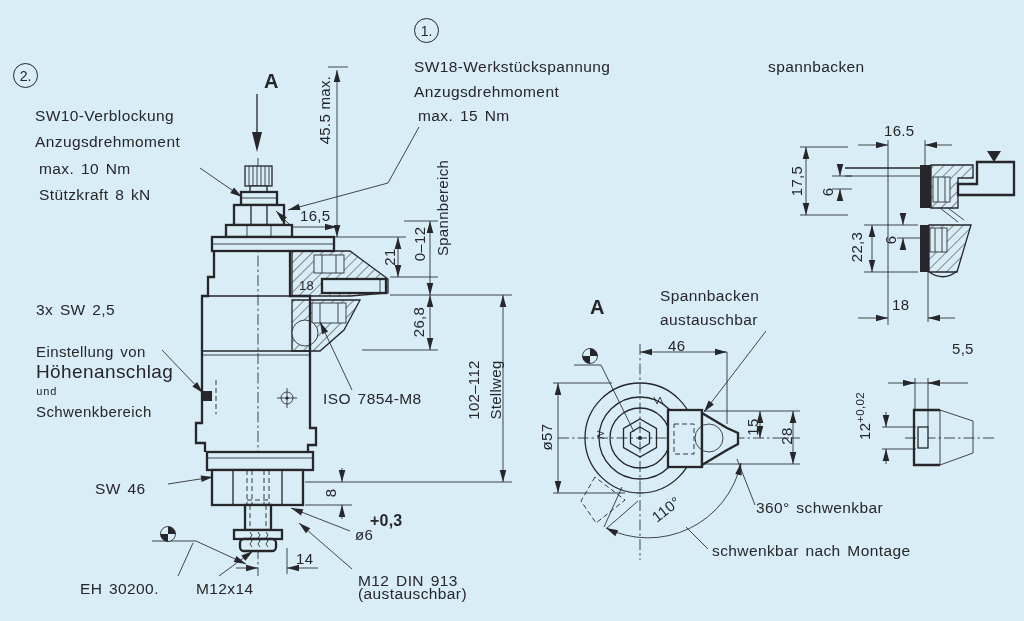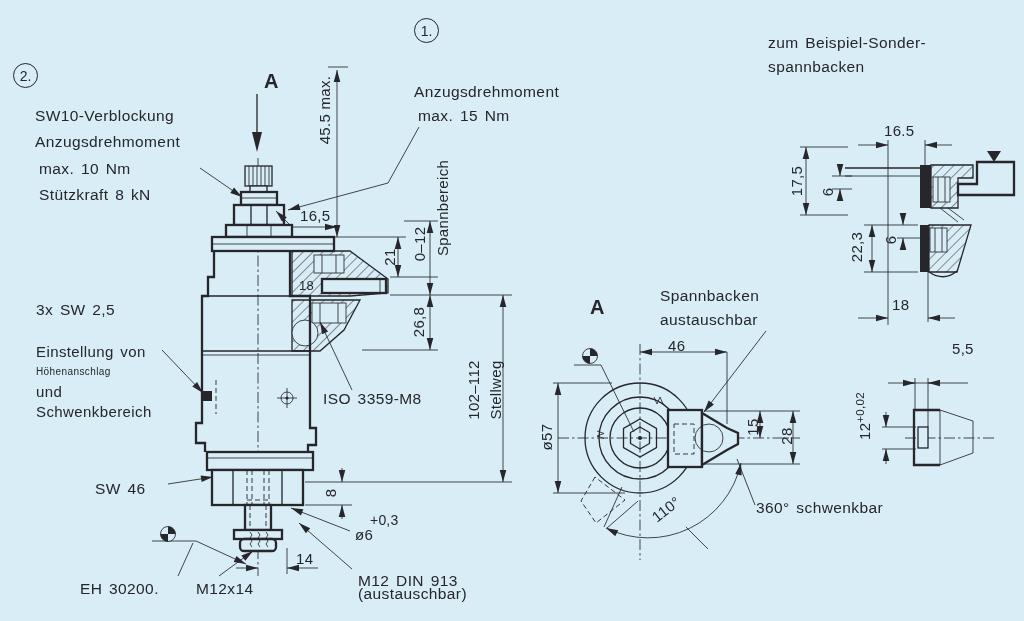--- a/index.html
+++ b/index.html
@@ -13,21 +13,21 @@
   .cl{stroke-dasharray:11 3 2.5 3;}
   .hd{stroke:currentColor;stroke-width:0.9;fill:none;stroke-dasharray:5 3;}
   .f{fill:currentColor;stroke:none;}
   .paper{fill:var(--bg);}
   .h{fill:url(#hx);}
   .lbl{position:absolute;font-size:15.5px;line-height:20px;white-space:nowrap;letter-spacing:.4px;word-spacing:2px;}
   .dim{position:absolute;font-size:15px;white-space:nowrap;letter-spacing:.3px;}
   .big{position:absolute;font-size:20px;font-weight:bold;white-space:nowrap;}
   .v{transform:translate(-50%,-50%) rotate(-90deg);}
   .r38{transform:translate(-50%,-50%) rotate(-38deg);}
-  .sup{position:absolute;font-size:14px;white-space:nowrap;letter-spacing:.2px;}
+  .sup{position:absolute;font-size:16px;white-space:nowrap;letter-spacing:.2px;font-weight:bold;}
   .cnum{position:absolute;width:23px;height:23px;border:1.4px solid var(--ink);border-radius:50%;
         font-size:14px;display:flex;align-items:center;justify-content:center;}
 </style>
 </head>
 <body>
 
 <div id="canvas">
 
 <svg id="linework" width="1024" height="621" viewBox="0 0 1024 621">
   <defs>
@@ -213,51 +213,52 @@
     <path class="t" d="M888,383 H968"></path>
     <path class="t" d="M903,383 H915" marker-end="url(#ae)"></path>
     <path class="t" d="M940,383 H928" marker-end="url(#ae)"></path>
     <path class="t" d="M882,427 H916 M882,449 H916"></path>
     <path class="t" d="M886,412 V427" marker-end="url(#ae)"></path>
     <path class="t" d="M886,464 V449" marker-end="url(#ae)"></path>
   </g>
 </svg>
 
 <div class="cnum" style="left:414px;top:18px;">1.</div>
+<div class="lbl" style="left:414px;top:57px;">SW18-Werkstückspannung</div>
 <div class="lbl" style="left:414px;top:82px;">Anzugsdrehmoment</div>
 <div class="lbl" style="left:418px;top:106px;">max. 15 Nm</div>
 
 <div class="cnum" style="left:13px;top:63px;">2.</div>
 <div class="lbl" style="left:35px;top:106px;">SW10-Verblockung</div>
 <div class="lbl" style="left:35px;top:132px;">Anzugsdrehmoment</div>
 <div class="lbl" style="left:39px;top:159px;">max. 10 Nm</div>
 <div class="lbl" style="left:39px;top:185px;">Stützkraft 8 kN</div>
 
-<div class="lbl" style="left:768px;top:33px;">zum Beispiel-Sonder-</div>
 <div class="lbl" style="left:768px;top:57px;">spannbacken</div>
 
 <div class="lbl" style="left:36px;top:300px;">3x SW 2,5</div>
 <div class="lbl" style="left:36px;top:342px;font-size:15px;line-height:20px;">Einstellung von</div>
-<div class="lbl" style="left:36px;top:362px;font-size:10px;line-height:20px;">Höhenanschlag</div>
-<div class="lbl" style="left:36px;top:382px;font-size:15px;line-height:20px;">und</div>
+<div class="lbl" style="left:36px;top:362px;font-size:19px;line-height:20px;">Höhenanschlag</div>
+<div class="lbl" style="left:36px;top:382px;font-size:11px;line-height:20px;font-family:Liberation Mono, monospace;">und</div>
 <div class="lbl" style="left:36px;top:402px;font-size:15px;line-height:20px;">Schwenkbereich</div>
 
 <div class="lbl" style="left:95px;top:479px;">SW 46</div>
 <div class="lbl" style="left:80px;top:579px;">EH 30200.</div>
 <div class="lbl" style="left:196px;top:579px;">M12x14</div>
 <div class="lbl" style="left:358px;top:571px;">M12 DIN 913</div>
 <div class="lbl" style="left:358px;top:584px;">(austauschbar)</div>
-<div class="lbl" style="left:323px;top:389px;">ISO 3359-M8</div>
+<div class="lbl" style="left:323px;top:389px;">ISO 7854-M8</div>
 
 <div class="big" style="left:264px;top:70px;">A</div>
 <div class="big" style="left:590px;top:296px;">A</div>
 
 <div class="lbl" style="left:660px;top:286px;">Spannbacken</div>
 <div class="lbl" style="left:660px;top:310px;">austauschbar</div>
 <div class="lbl" style="left:756px;top:498px;">360° schwenkbar</div>
+<div class="lbl" style="left:712px;top:541px;">schwenkbar nach Montage</div>
 
 <div class="dim v" style="left:324px;top:110px;">45.5 max.</div>
 <div class="dim" style="left:300px;top:207px;">16,5</div>
 <div class="dim v" style="left:389px;top:257px;">21</div>
 <div class="dim v" style="left:419px;top:244px;">0–12</div>
 <div class="dim v" style="left:442px;top:208px;">Spannbereich</div>
 <div class="dim" style="left:299px;top:278px;font-size:13px;">18</div>
 <div class="dim v" style="left:418px;top:322px;">26,8</div>
 <div class="dim v" style="left:473px;top:390px;">102–112</div>
 <div class="dim v" style="left:495px;top:390px;">Stellweg</div>

